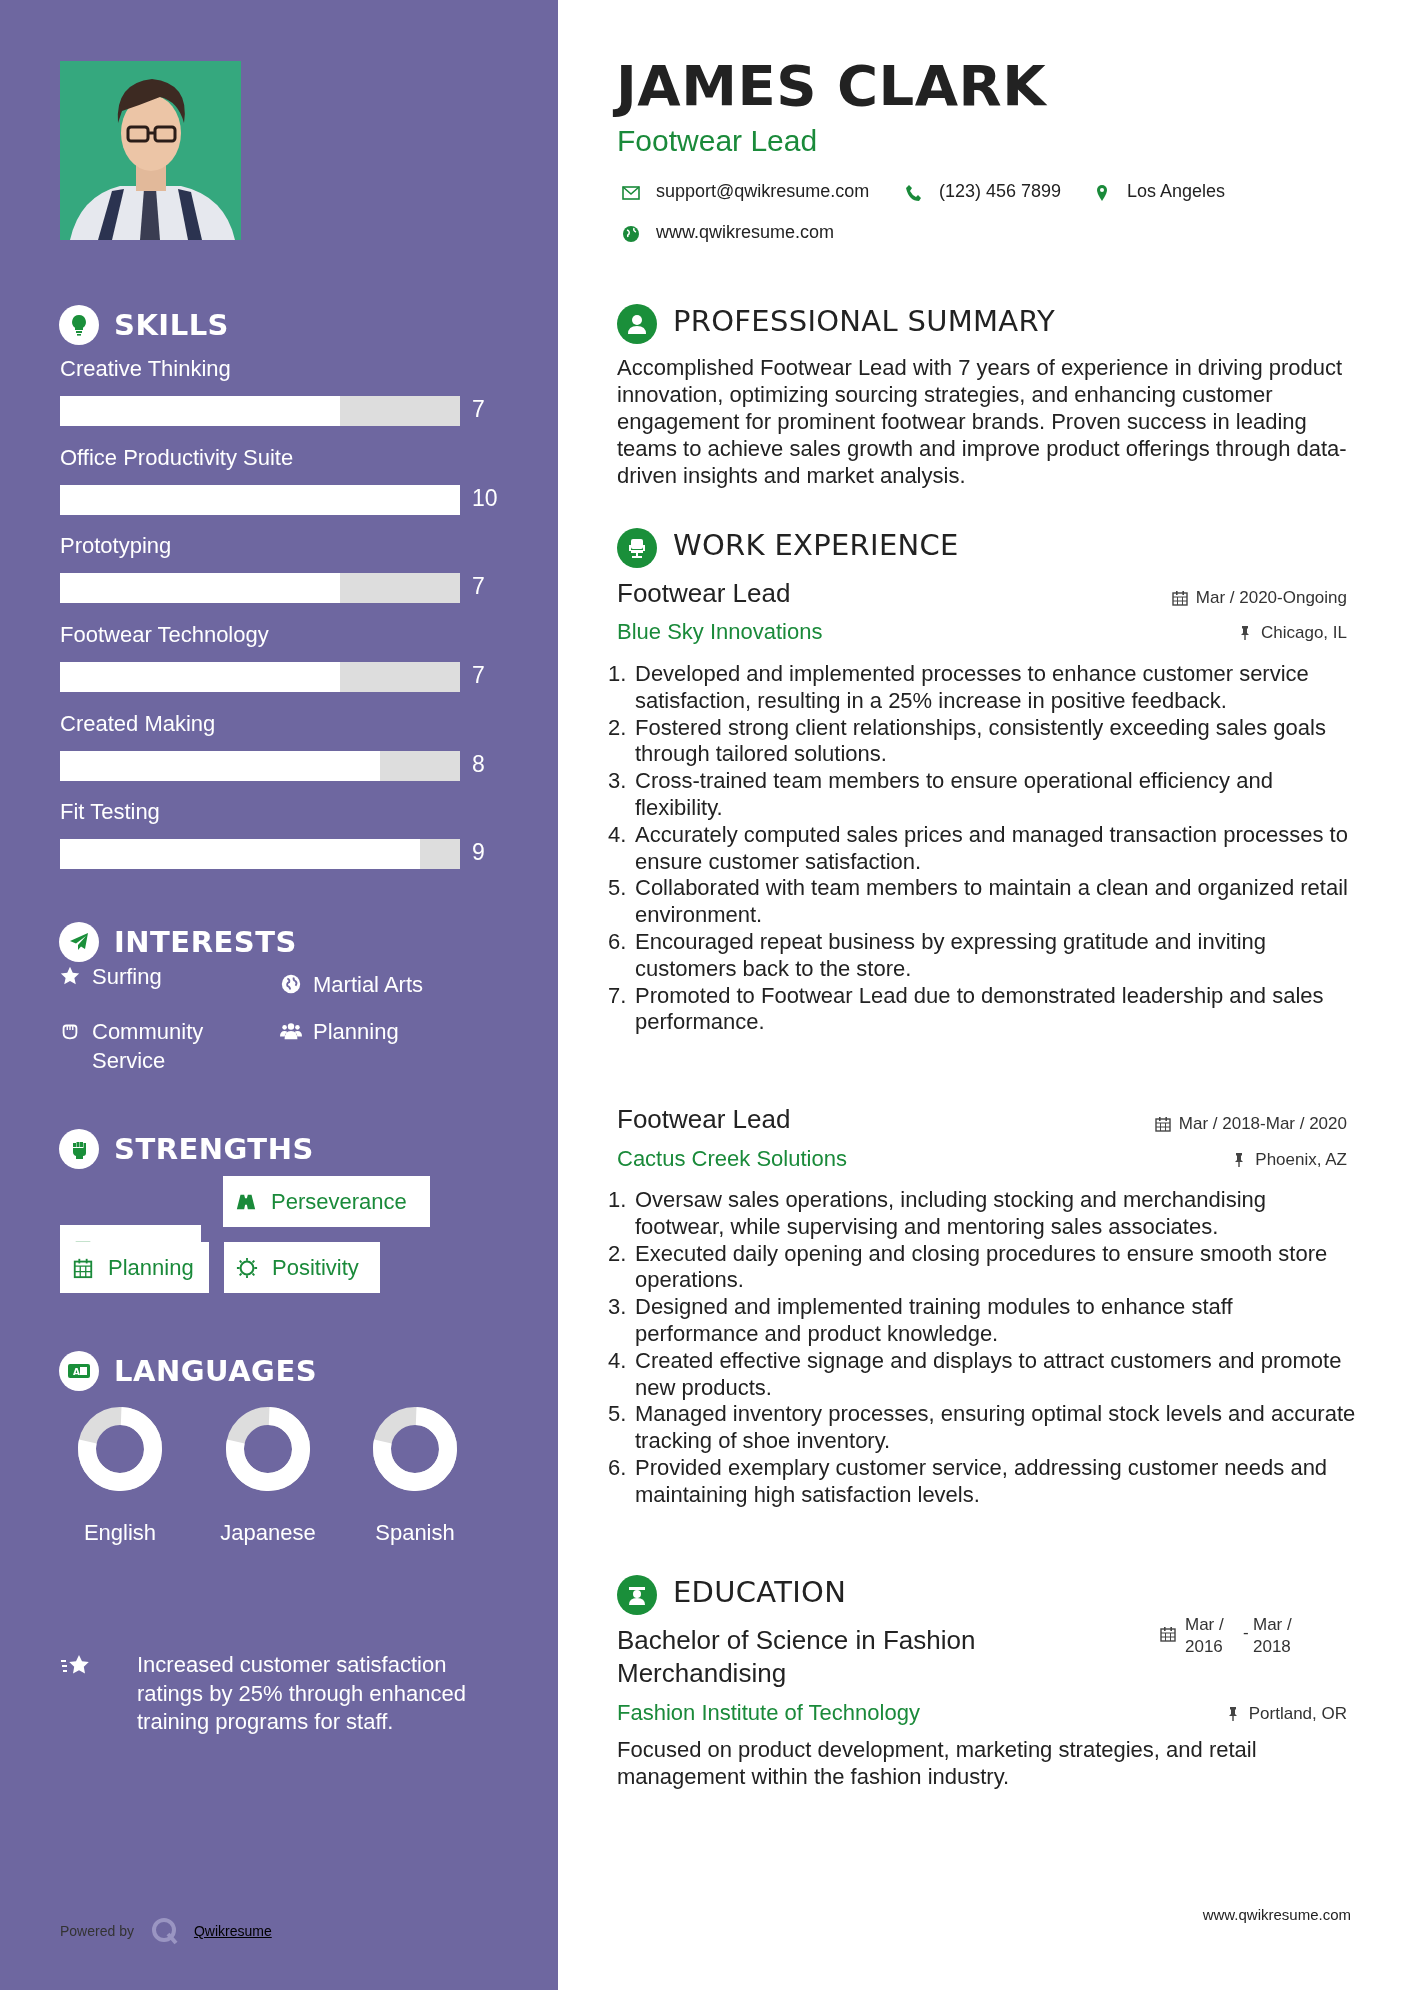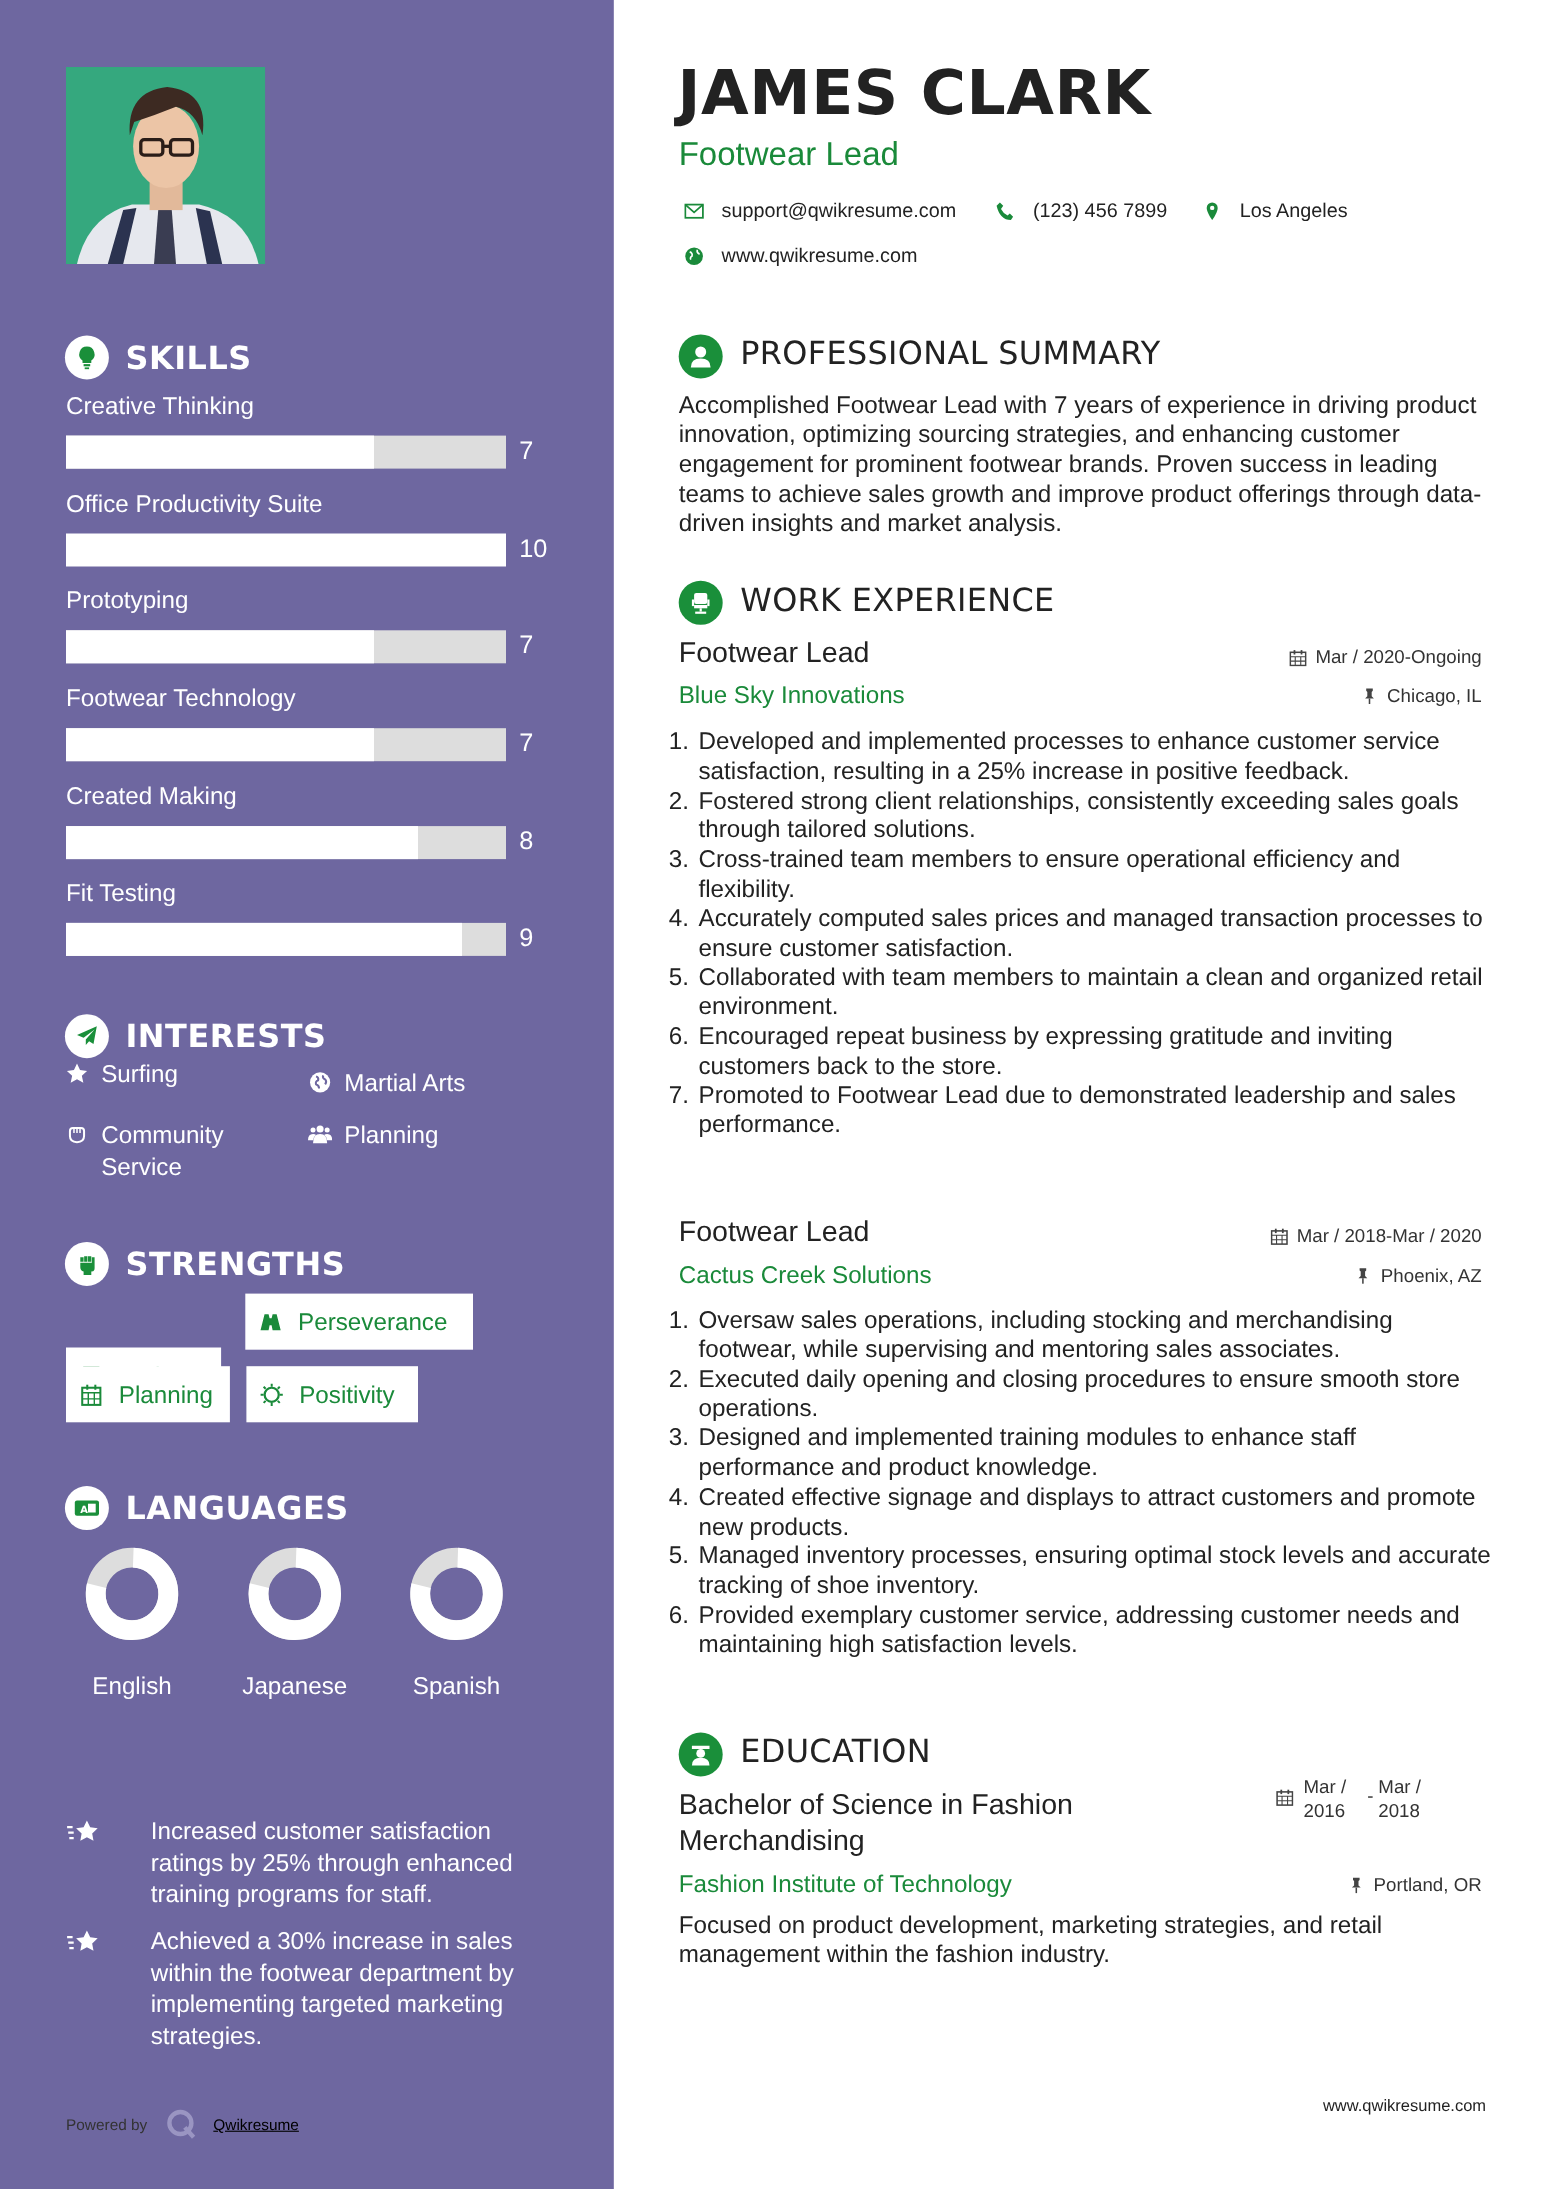--- a/index.html
+++ b/index.html
@@ -38,21 +38,21 @@
   .ach .ai svg { width: 32px; height: 26px; display: block; }
 
   .powered { position: absolute; left: 60px; top: 1916px; display: flex; align-items: center; font-size: 14px; color: #333; }
   .powered .q { width: 30px; height: 30px; margin: 0 14px 0 16px; }
   .powered .q svg { width: 30px; height: 30px; display: block; }
   .powered a { color: #000000; text-decoration: underline; font-size: 14px; }
 
   
   .name { position: absolute; left: 616px; top: 58px; font-family: "DejaVu Sans", sans-serif; font-weight: bold; font-size: 56px; letter-spacing: 0.5px; color: #222; line-height: 1; }
   .role { position: absolute; left: 617px; top: 124px; font-size: 30px; color: #1a8a3a; }
-  .contact { position: absolute; display: flex; align-items: center; font-size: 18px; color: #222; }
+  .contact { position: absolute; display: flex; align-items: flex-end; font-size: 18px; color: #222; }
   .contact .ci { width: 18px; height: 18px; margin-right: 16px; }
   .contact .ci svg { width: 18px; height: 18px; display: block; }
 
   .m-head { position: absolute; left: 617px; height: 40px; display: flex; }
   .m-head .ic { width: 40px; height: 40px; border-radius: 50%; background: #1a8f3a; display: flex; align-items: center; justify-content: center; margin-right: 16px; }
   .m-head .ic svg { width: 24px; height: 24px; }
   .m-head .t { font-family: "DejaVu Sans", sans-serif; font-size: 29px; color: #222; letter-spacing: 0.3px; }
 
   .para { position: absolute; left: 617px; width: 740px; font-size: 22px; line-height: 27px; color: #222; }
   .job-title { position: absolute; left: 617px; font-size: 26px; color: #222; }
@@ -271,29 +271,20 @@
 
 
   <div class="ach" style="top:1651px">
     <span class="ai">
         <svg viewBox="0 0 32 26">
           <path d="M19 2l3 6.2 6.8.9-5 4.7 1.2 6.7-6-3.3-6 3.3 1.2-6.7-5-4.7 6.8-.9z" fill="#fff"></path>
           <path d="M1 8h5M2 13h5M3 18h4" stroke="#fff" stroke-width="2"></path>
         </svg>
       </span>
     <span>Increased customer satisfaction ratings by 25% through enhanced training programs for staff.</span>
-  </div>
-  <div class="ach" style="top:1751px">
-    <span class="ai">
-        <svg viewBox="0 0 32 26">
-          <path d="M19 2l3 6.2 6.8.9-5 4.7 1.2 6.7-6-3.3-6 3.3 1.2-6.7-5-4.7 6.8-.9z" fill="#fff"></path>
-          <path d="M1 8h5M2 13h5M3 18h4" stroke="#fff" stroke-width="2"></path>
-        </svg>
-      </span>
-    <span>Achieved a 30% increase in sales within the footwear department by implementing targeted marketing strategies.</span>
   </div>
 
   <div class="powered">
     <span>Powered by</span>
     <span class="q">
         <svg viewBox="0 0 30 30">
           <circle cx="14" cy="14" r="10" fill="none" stroke="#9a95c2" stroke-width="4"></circle>
           <path d="M18 18l8 9" stroke="#9a95c2" stroke-width="4"></path>
         </svg>
       </span>

